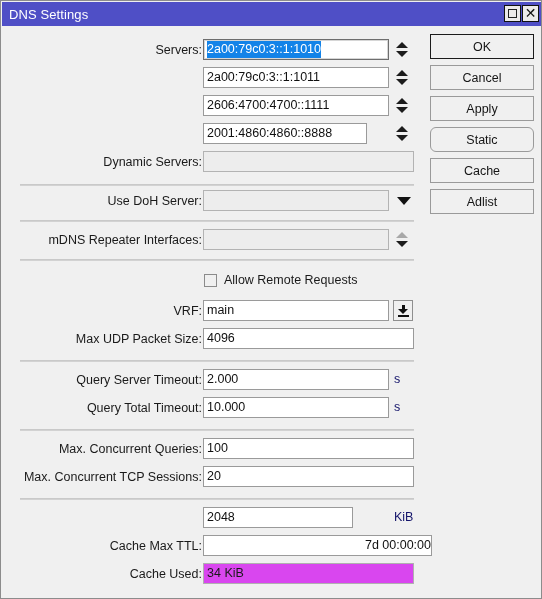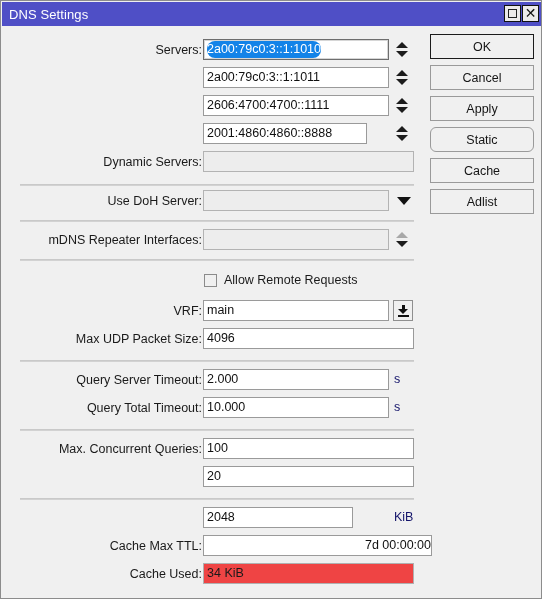--- a/index.html
+++ b/index.html
@@ -98,37 +98,36 @@
     border: 1px solid #9a9a9a;
     font-size: 12.5px;
     color: #101010;
     line-height: 19px;
     padding-left: 3px;
     white-space: nowrap;
     overflow: hidden;
     cursor: text;
   }
   .field.readonly {
-    background: #ef4444;
+    background: #d946ef;
     border: 1px solid #b0b0b0;
     color: #1a1a1a;
   }
   .field.empty-ro {
     background: #ededed;
     border: 1px solid #b3b3b3;
   }
   .field.focused {
     border: 1px solid #6e6e6e;
     box-shadow: inset 0 0 0 1px #d6d6d6;
   }
   .sel {
     background: #1383e8;
     color: #ffffff;
     padding: 1px 0 2px 0;
-    border-radius: 8px;
   }
 
   
   .spinner {
     position: absolute;
     width: 14px;
     height: 21px;
     cursor: pointer;
   }
   .spinner .up, .spinner .dn {
@@ -353,20 +352,21 @@
 
     <div class="lbl" style="left:0; top:371px;">Query Total Timeout:</div>
     <div class="field" style="left:201px; top:371px; width:186px;">10.000</div>
     <div class="unit" style="left:392px; top:371px;">s</div>
 
     <div class="sep" style="top:403px;"></div>
 
     <div class="lbl" style="left:0; top:412px;">Max. Concurrent Queries:</div>
     <div class="field" style="left:201px; top:412px; width:211px;">100</div>
 
+    <div class="lbl" style="left:0; top:440px;">Max. Concurrent TCP Sessions:</div>
     <div class="field" style="left:201px; top:440px; width:211px;">20</div>
 
     <div class="sep" style="top:472px;"></div>
 
     <div class="field" style="left:201px; top:481px; width:150px;">2048</div>
     <div class="unit" style="left:392px; top:481px;">KiB</div>
 
     <div class="lbl" style="left:0; top:509px;">Cache Max TTL:</div>
     <div class="field" style="left:201px; top:509px; width:229px;text-align:right;">7d 00:00:00</div>
 

